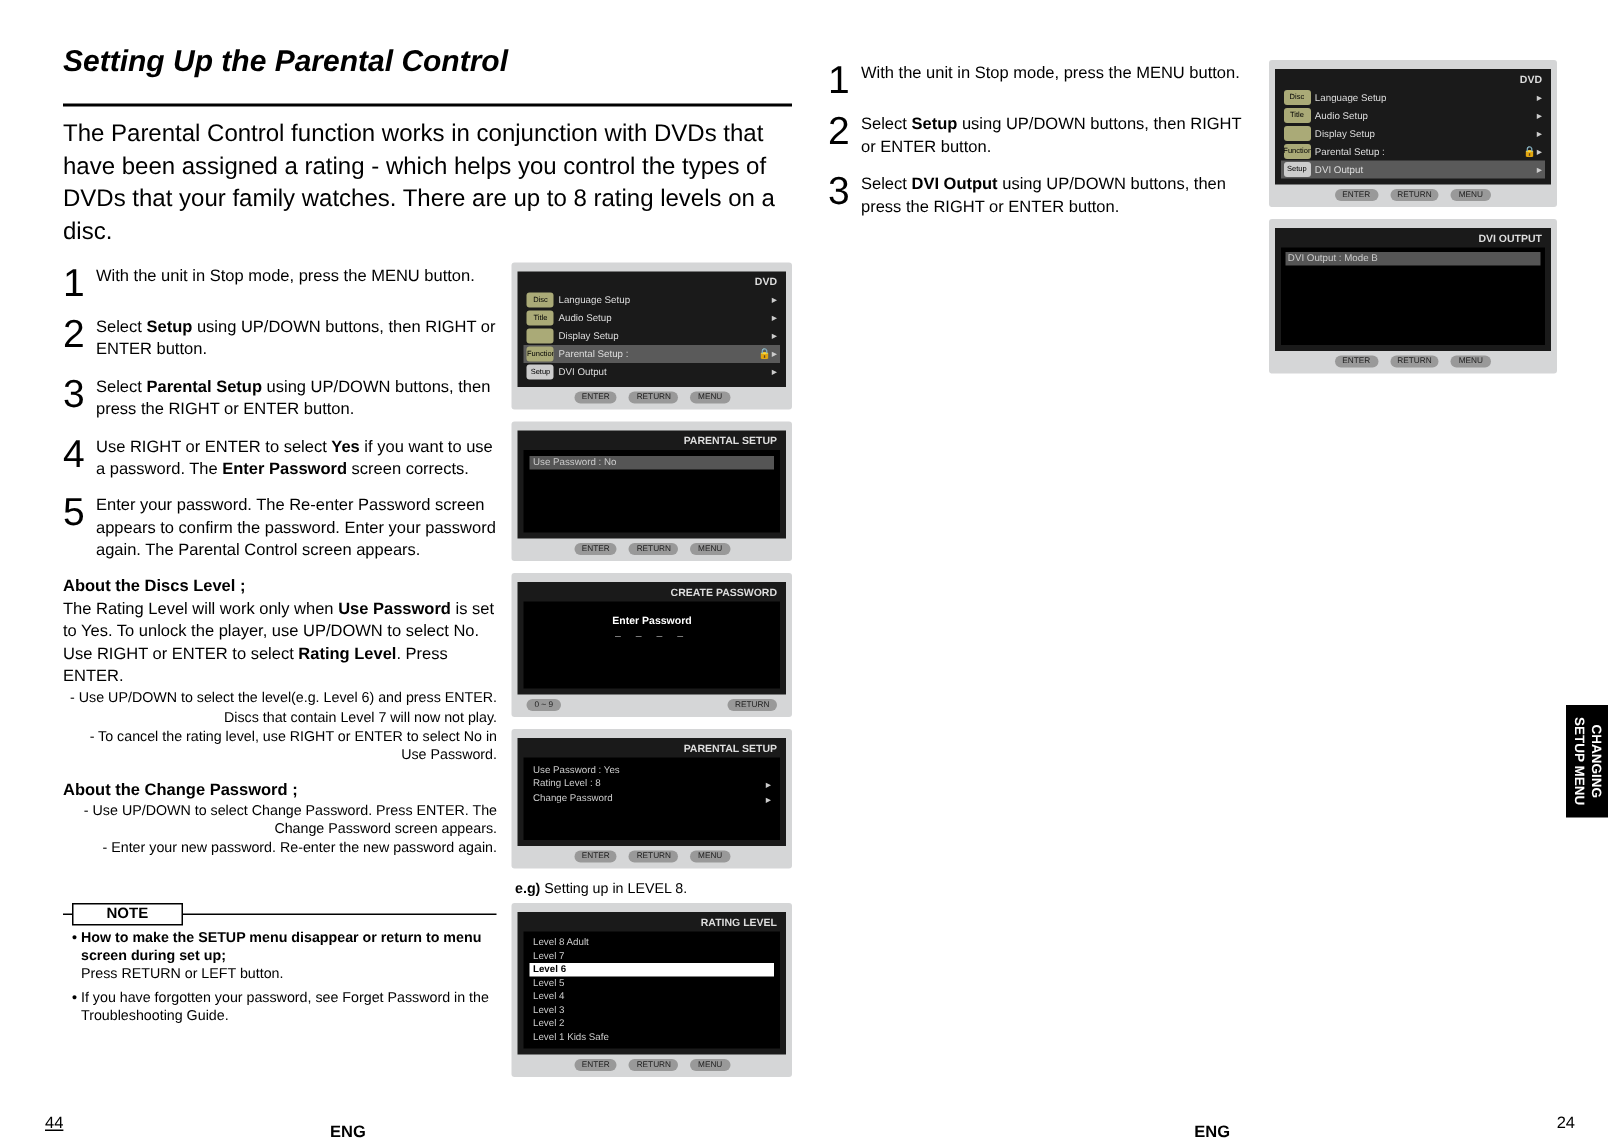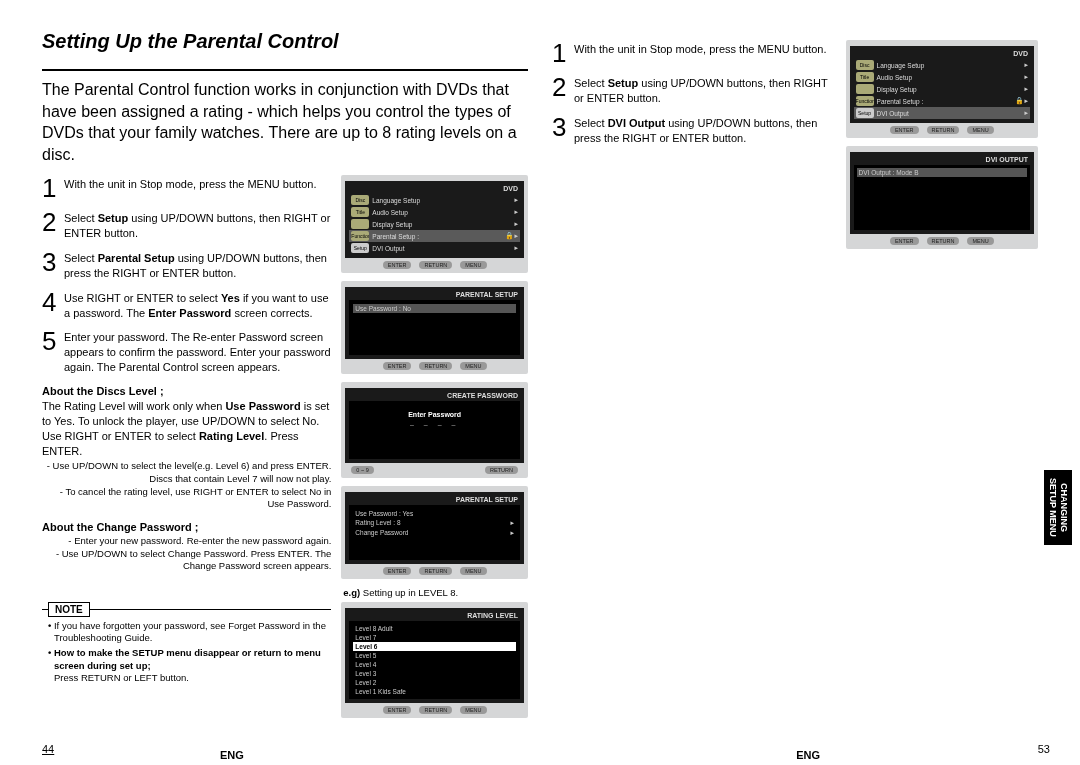--- a/index.html
+++ b/index.html
@@ -84,21 +84,21 @@
   .bullets li::before { content: "- "; }
   .note-box {
     margin-top: 18px;
     position: relative;
   }
   .note-label {
     display: inline-block;
     border: 1.5px solid #000;
     font-size: 10px;
     font-weight: bold;
-    padding: 1px 6px;
+    padding: 1px 22px;
     background: #fff;
     position: relative;
     top: 8px;
     left: 6px;
   }
   .note-body {
     border-top: 1px solid #000;
     padding: 10px 0 6px 6px;
     font-size: 9.5px;
     line-height: 1.3;
@@ -201,21 +201,21 @@
     font-size: 6.5px;
     color: #ccc;
   }
   .tv-body-pad { height: 50px; background:#000; }
 
   .foot {
     position: absolute;
     bottom: 10px;
     font-size: 11px;
   }
-  .foot-left { left: 42px; text-decoration: underline; }
+  .foot-left { left: 30px; text-decoration: underline; }
   .foot-right { right: 30px; }
   .foot-eng {
     position: absolute;
     bottom: 4px;
     font-size: 11px;
     font-weight: bold;
   }
   .foot-eng-left { left: 220px; }
   .foot-eng-right { right: 260px; }
 
@@ -271,29 +271,29 @@
 
         <div class="sub-heading">About the Discs Level ;</div>
         <div class="sub"><span>The Rating Level will work only when </span><b>Use Password</b><span> is set to Yes. To unlock the player, use UP/DOWN to select No. Use RIGHT or ENTER to select </span><b>Rating Level</b><span>. Press ENTER.</span></div>
         <ul class="bullets">
           <li>Use UP/DOWN to select the level(e.g. Level 6) and press ENTER. Discs that contain Level 7 will now not play.</li>
           <li>To cancel the rating level, use RIGHT or ENTER to select No in Use Password.</li>
         </ul>
 
         <div class="sub-heading">About the Change Password ;</div>
         <ul class="bullets">
+          <li>Use UP/DOWN to select Change Password. Press ENTER. The Change Password screen appears.</li>
           <li>Enter your new password. Re-enter the new password again.</li>
-          <li>Use UP/DOWN to select Change Password. Press ENTER. The Change Password screen appears.</li>
         </ul>
 
         <div class="note-box">
           <span class="note-label">NOTE</span>
           <div class="note-body">
+            <div class="nb-item"><b>How to make the SETUP menu disappear or return to menu screen during set up;</b><br><span>Press RETURN or LEFT button.</span></div>
             <div class="nb-item">If you have forgotten your password, see Forget Password in the Troubleshooting Guide.</div>
-            <div class="nb-item"><b>How to make the SETUP menu disappear or return to menu screen during set up;</b><br><span>Press RETURN or LEFT button.</span></div>
           </div>
         </div>
       </div>
 
       <div class="img-col">
 
         <div class="tv">
           <div class="tv-inner">
             <div class="tv-header">DVD</div>
             <div class="tv-menu-row">
@@ -483,19 +483,19 @@
               <div class="tv-btn">RETURN</div>
               <div class="tv-btn">MENU</div>
             </div>
         </div>
       </div>
     </div>
   </div>
 </div>
 
 <div class="foot foot-left">44</div>
-<div class="foot foot-right">53</div>
+<div class="foot foot-right">24</div>
 <div class="foot-eng foot-eng-left">ENG</div>
 <div class="foot-eng foot-eng-right">ENG</div>
 
 <div class="side-tab">
   <span>CHANGING</span><br><span>SETUP MENU</span>
 </div>
 
 </body></html>

